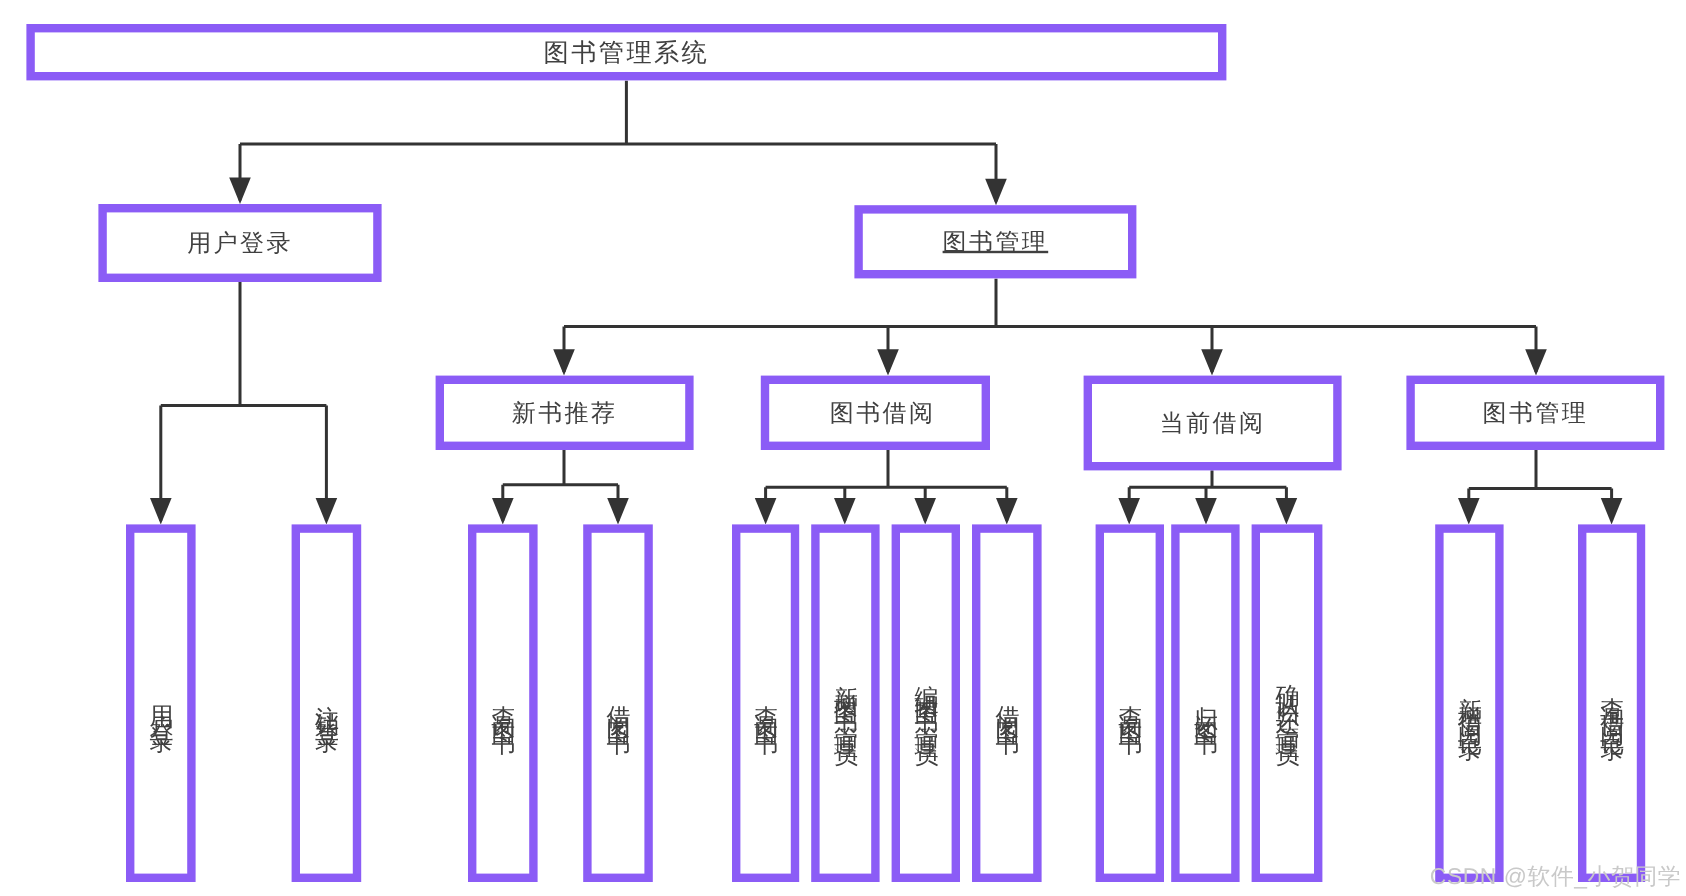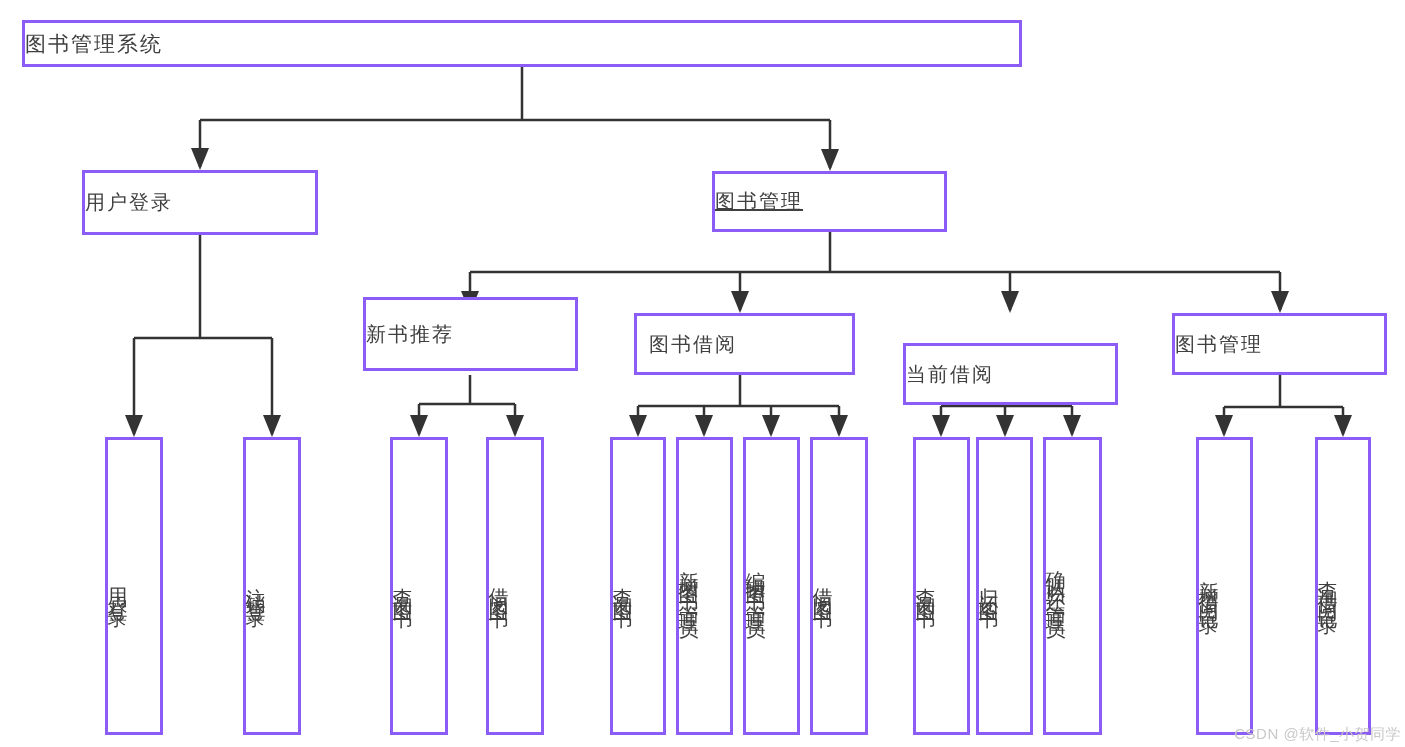--- a/index.html
+++ b/index.html
@@ -18,25 +18,25 @@
   .connectors {
     position: absolute;
     left: 0; top: 0;
     width: 1405px;
     height: 747px;
     pointer-events: none;
   }
   .box {
     position: absolute;
     box-sizing: border-box;
-    border: 3px solid #8b5cf6;
+    border: 7px solid #8b5cf6;
     background: #ffffff;
     display: flex;
     align-items: center;
-    justify-content: flex-start;
+    justify-content: center;
     color: #404040;
   }
   .h-label {
     font-size: 20px;
     letter-spacing: 2px;
     white-space: nowrap;
   }
   .root-label {
     font-size: 21px;
     letter-spacing: 2px;
@@ -45,21 +45,21 @@
     writing-mode: vertical-rl;
     text-orientation: mixed;
     font-size: 20px;
     letter-spacing: 7px;
     line-height: 1;
   }
   .watermark {
     position: absolute;
     right: 4px;
     bottom: 3px;
-    font-size: 15px;
+    font-size: 19px;
     color: #c9c9c9;
     letter-spacing: 0.5px;
     z-index: 5;
     white-space: nowrap;
   }
 </style>
 </head>
 <body>
 
 <div class="canvas">
@@ -108,27 +108,27 @@
     <span class="root-label">图书管理系统</span>
   </div>
 
   <div class="box" style="left:82px; top:170px; width:236px; height:65px;">
     <span class="h-label">用户登录</span>
   </div>
   <div class="box" style="left:712px; top:171px; width:235px; height:61px;text-decoration:underline;">
     <span class="h-label">图书管理</span>
   </div>
 
-  <div class="box" style="left:363px; top:297px; width:215px; height:74px;">
+  <div class="box" style="left:363px; top:313px; width:215px; height:62px;">
     <span class="h-label">新书推荐</span>
   </div>
-  <div class="box" style="left:634px; top:313px; width:221px; height:62px;padding-left:12px;">
+  <div class="box" style="left:634px; top:313px; width:191px; height:62px;padding-left:12px;">
     <span class="h-label">图书借阅</span>
   </div>
-  <div class="box" style="left:903px; top:313px; width:215px; height:62px;margin-top:30px;">
+  <div class="box" style="left:903px; top:313px; width:215px; height:79px;">
     <span class="h-label">当前借阅</span>
   </div>
   <div class="box" style="left:1172px; top:313px; width:215px; height:62px;">
     <span class="h-label">图书管理</span>
   </div>
 
   <div class="box" style="left:105px; top:437px; width:58px; height:298px;">
     <span class="v-label">用户登录</span>
   </div>
   <div class="box" style="left:243px; top:437px; width:58px; height:298px;">

